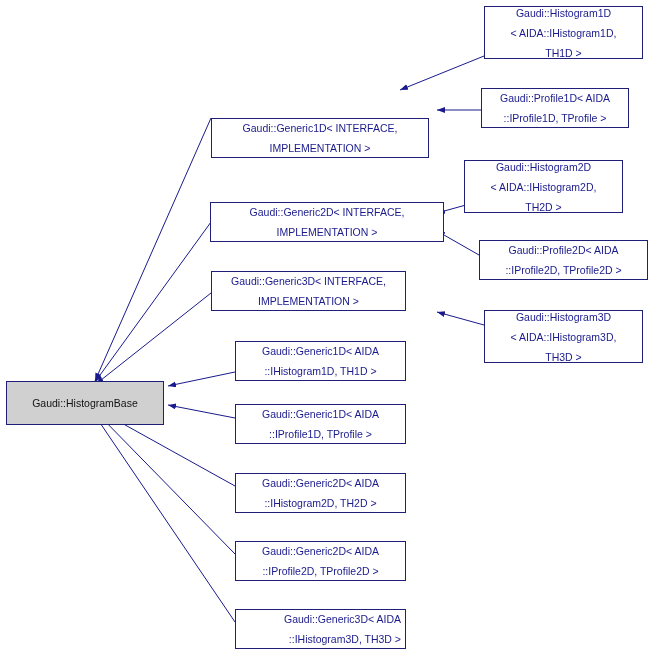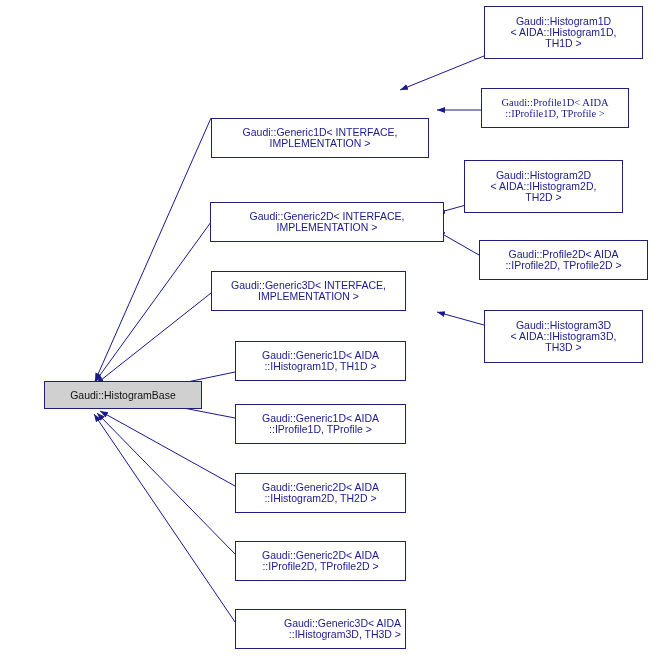--- a/index.html
+++ b/index.html
@@ -23,21 +23,21 @@
     height: 659px;
     pointer-events: none;
   }
   .node {
     position: absolute;
     box-sizing: border-box;
     border: 1px solid #1f1f7a;
     background: #ffffff;
     color: #1a1a8c;
     font-size: 10.5px;
-    line-height: 11px;
+    line-height: 20px;
     text-align: center;
     display: flex;
     align-items: center;
     justify-content: center;
     padding: 2px 4px;
     white-space: pre-line;
   }
   .node.root {
     background: #d0d0d0;
     color: #111111;
@@ -67,31 +67,31 @@
         <path d="M 235,554 L 97,413" marker-end="url(#arrow)"></path>
         <path d="M 235,622 L 94,414" marker-end="url(#arrow)"></path>
         <path d="M 484,56 L 400,90" marker-end="url(#arrow)"></path>
         <path d="M 481,110 L 437,110" marker-end="url(#arrow)"></path>
         <path d="M 484,200 L 437,213" marker-end="url(#arrow)"></path>
         <path d="M 479,255 L 437,231" marker-end="url(#arrow)"></path>
         <path d="M 484,325 L 437,312" marker-end="url(#arrow)"></path>
       </g>
   </svg>
   <div id="node-layer">
-      <div class="node root" style="left: 6px; top: 381px; width: 158px; height: 28px; margin-left: 38px;"><span>Gaudi::HistogramBase</span></div>
+      <div class="node root" style="left: 6px; top: 381px; width: 158px; height: 44px;"><span>Gaudi::HistogramBase</span></div>
       <div class="node" style="left: 211px; top: 88px; width: 218px; height: 40px; margin-top: 30px;"><span>Gaudi::Generic1D&lt; INTERFACE,
 IMPLEMENTATION &gt;</span></div>
       <div class="node" style="left: 210px; top: 202px; width: 234px; height: 40px;"><span>Gaudi::Generic2D&lt; INTERFACE,
 IMPLEMENTATION &gt;</span></div>
       <div class="node" style="left: 211px; top: 271px; width: 195px; height: 40px;"><span>Gaudi::Generic3D&lt; INTERFACE,
 IMPLEMENTATION &gt;</span></div>
       <div class="node" style="left: 484px; top: 6px; width: 159px; height: 53px;"><span>Gaudi::Histogram1D
 &lt; AIDA::IHistogram1D,
 TH1D &gt;</span></div>
-      <div class="node" style="left: 481px; top: 88px; width: 148px; height: 40px; font-family: Liberation Serif, serif;"><span>Gaudi::Profile1D&lt; AIDA
+      <div class="node" style="left: 481px; top: 88px; width: 148px; height: 40px;"><span>Gaudi::Profile1D&lt; AIDA
 ::IProfile1D, TProfile &gt;</span></div>
       <div class="node" style="left: 464px; top: 160px; width: 159px; height: 53px;"><span>Gaudi::Histogram2D
 &lt; AIDA::IHistogram2D,
 TH2D &gt;</span></div>
       <div class="node" style="left: 479px; top: 240px; width: 169px; height: 40px;"><span>Gaudi::Profile2D&lt; AIDA
 ::IProfile2D, TProfile2D &gt;</span></div>
       <div class="node" style="left: 484px; top: 310px; width: 159px; height: 53px;"><span>Gaudi::Histogram3D
 &lt; AIDA::IHistogram3D,
 TH3D &gt;</span></div>
       <div class="node" style="left: 235px; top: 341px; width: 171px; height: 40px;"><span>Gaudi::Generic1D&lt; AIDA

